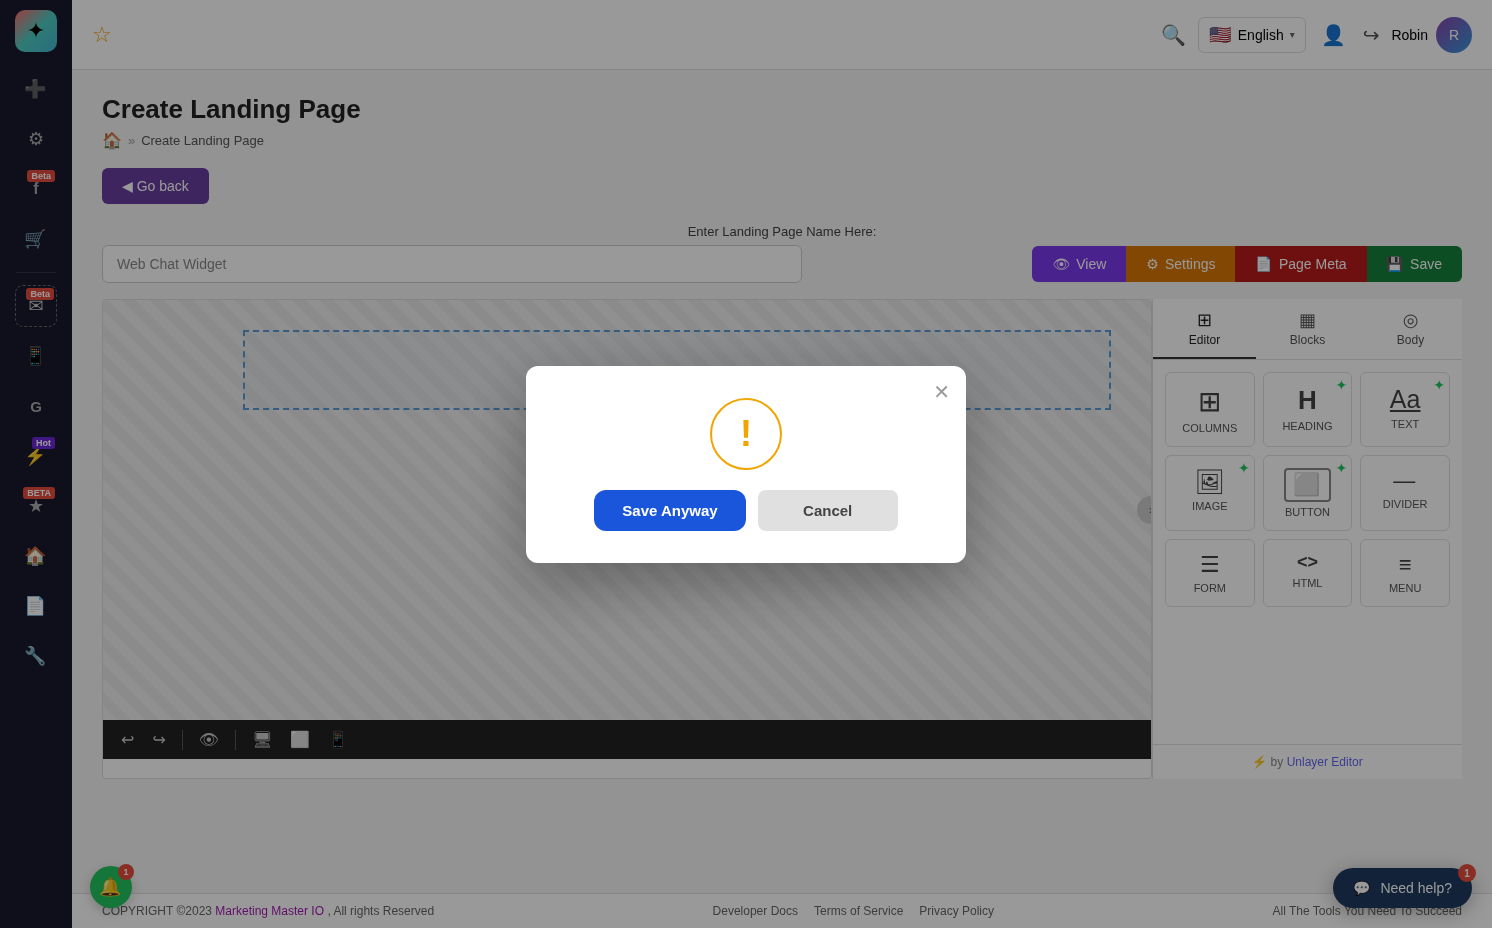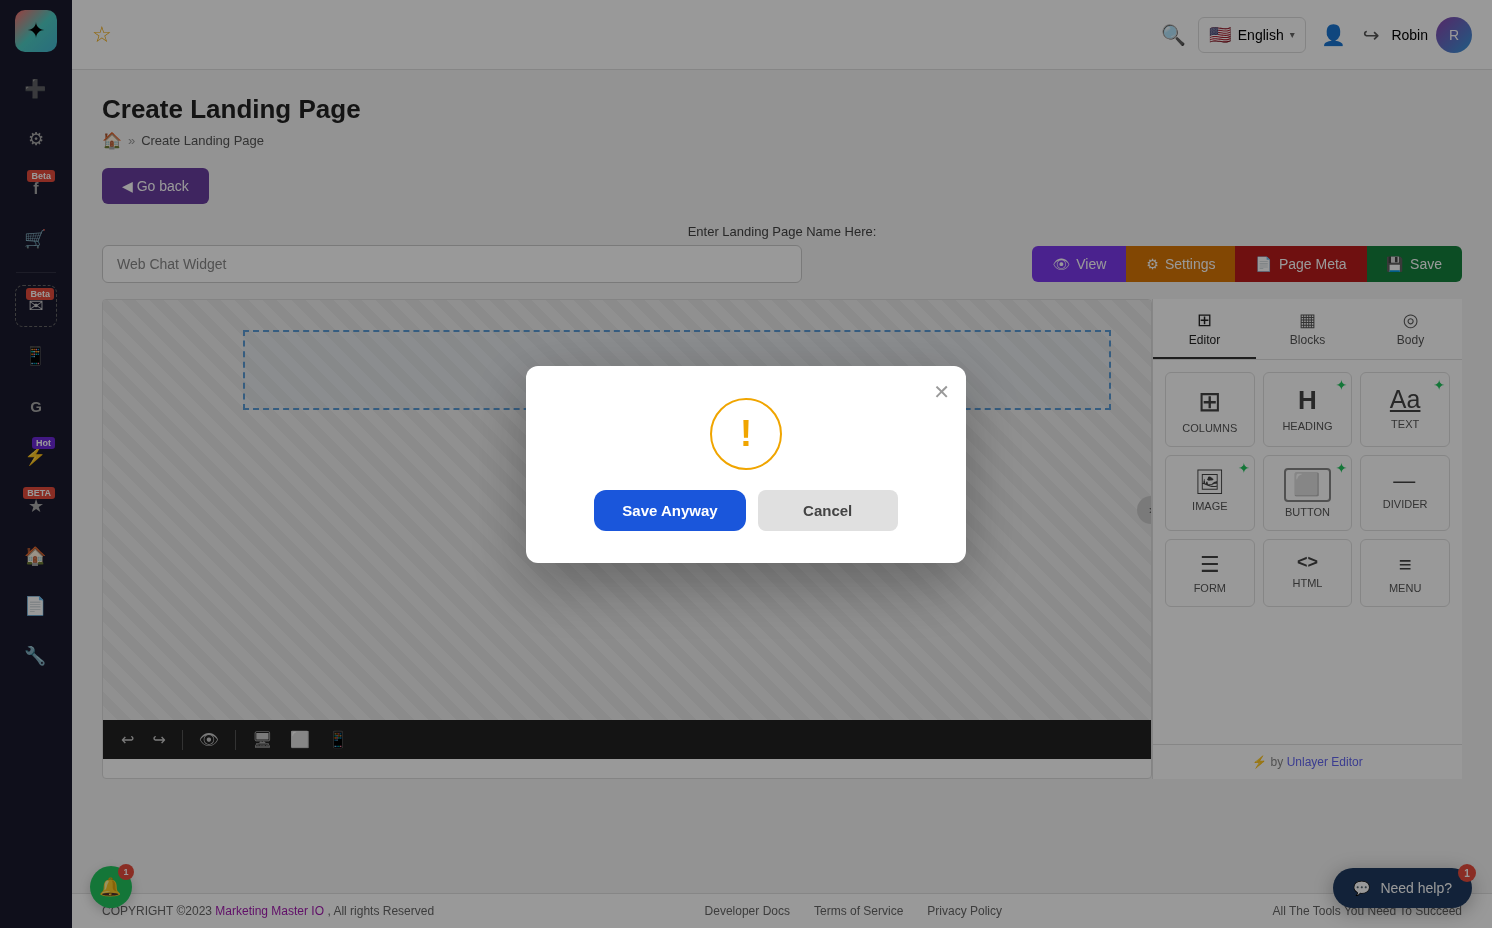--- a/index.html
+++ b/index.html
@@ -358,21 +358,21 @@
       color: #666;
       position: absolute;
       bottom: 0;
       left: 0;
       right: 0;
     }
     .footer-left a, .footer-right a, .footer-center a {
       color: #a21caf;
       text-decoration: none;
     }
-    .footer-links { display: flex; gap: 24px; }
+    .footer-links { display: flex; gap: 16px; }
 
     
     .modal-overlay {
       position: fixed;
       top: 0; left: 0; right: 0; bottom: 0;
       background: rgba(0,0,0,0.4);
       display: flex;
       align-items: center;
       justify-content: center;
       z-index: 1000;

